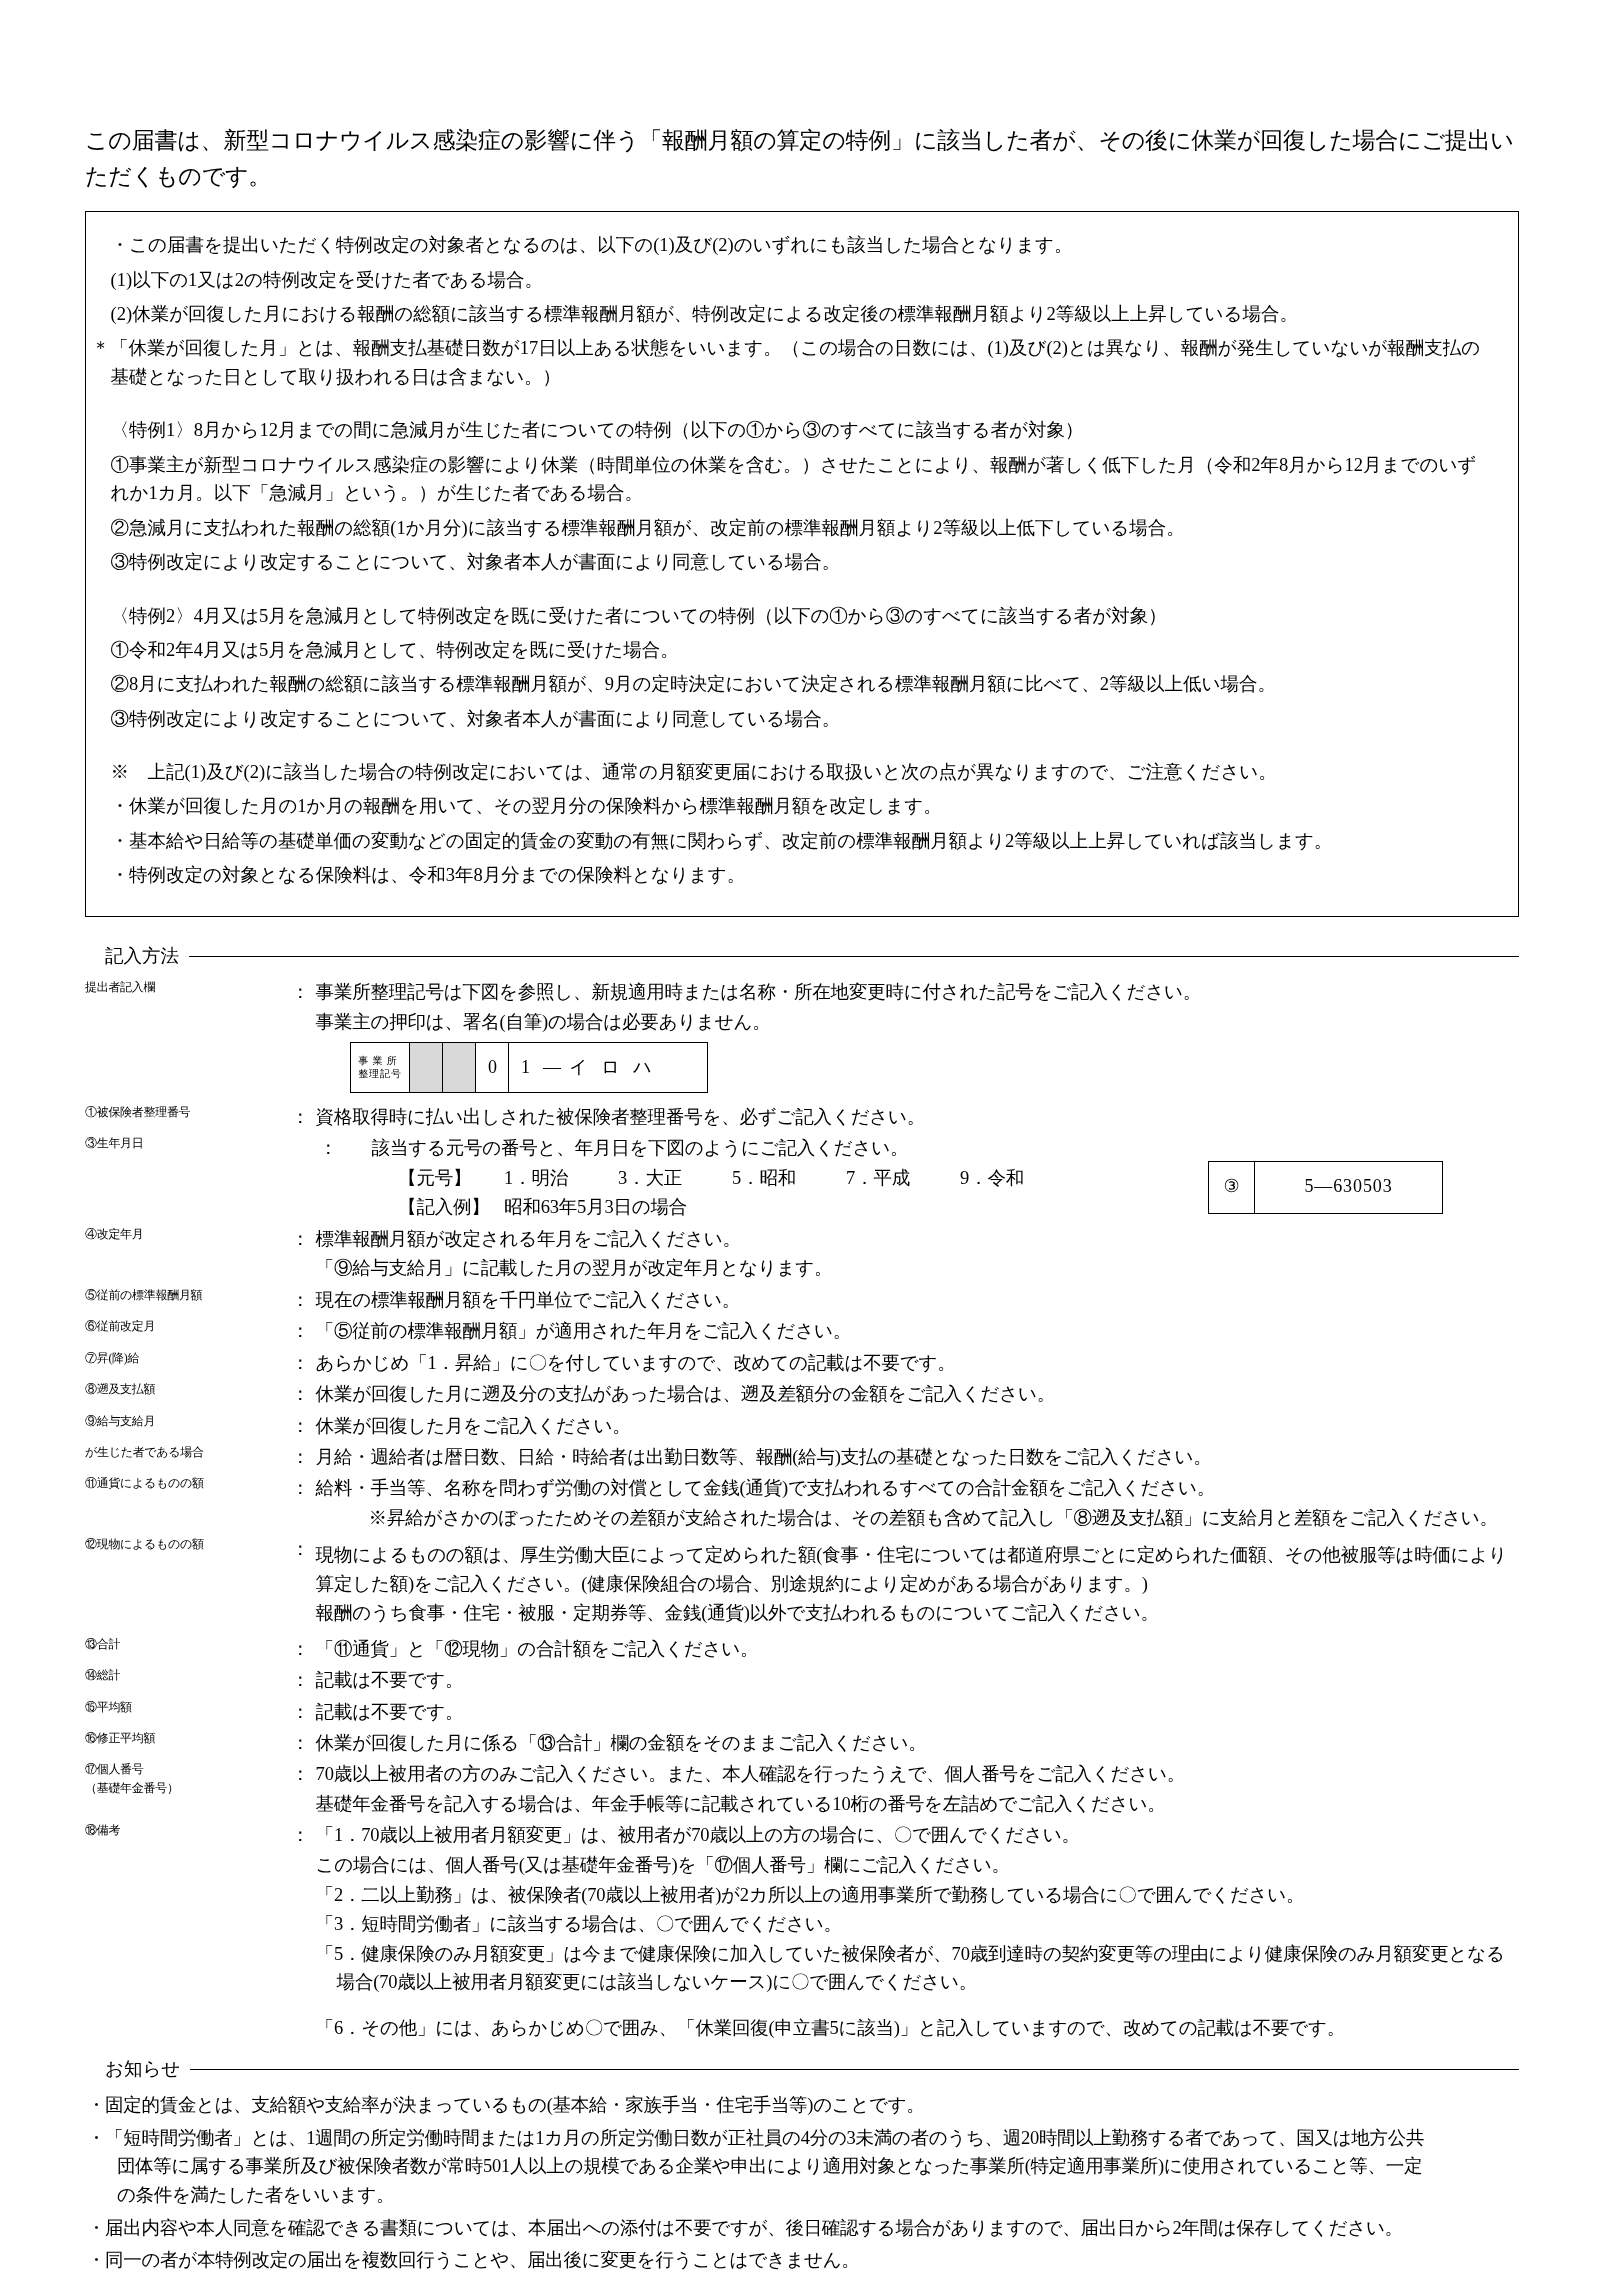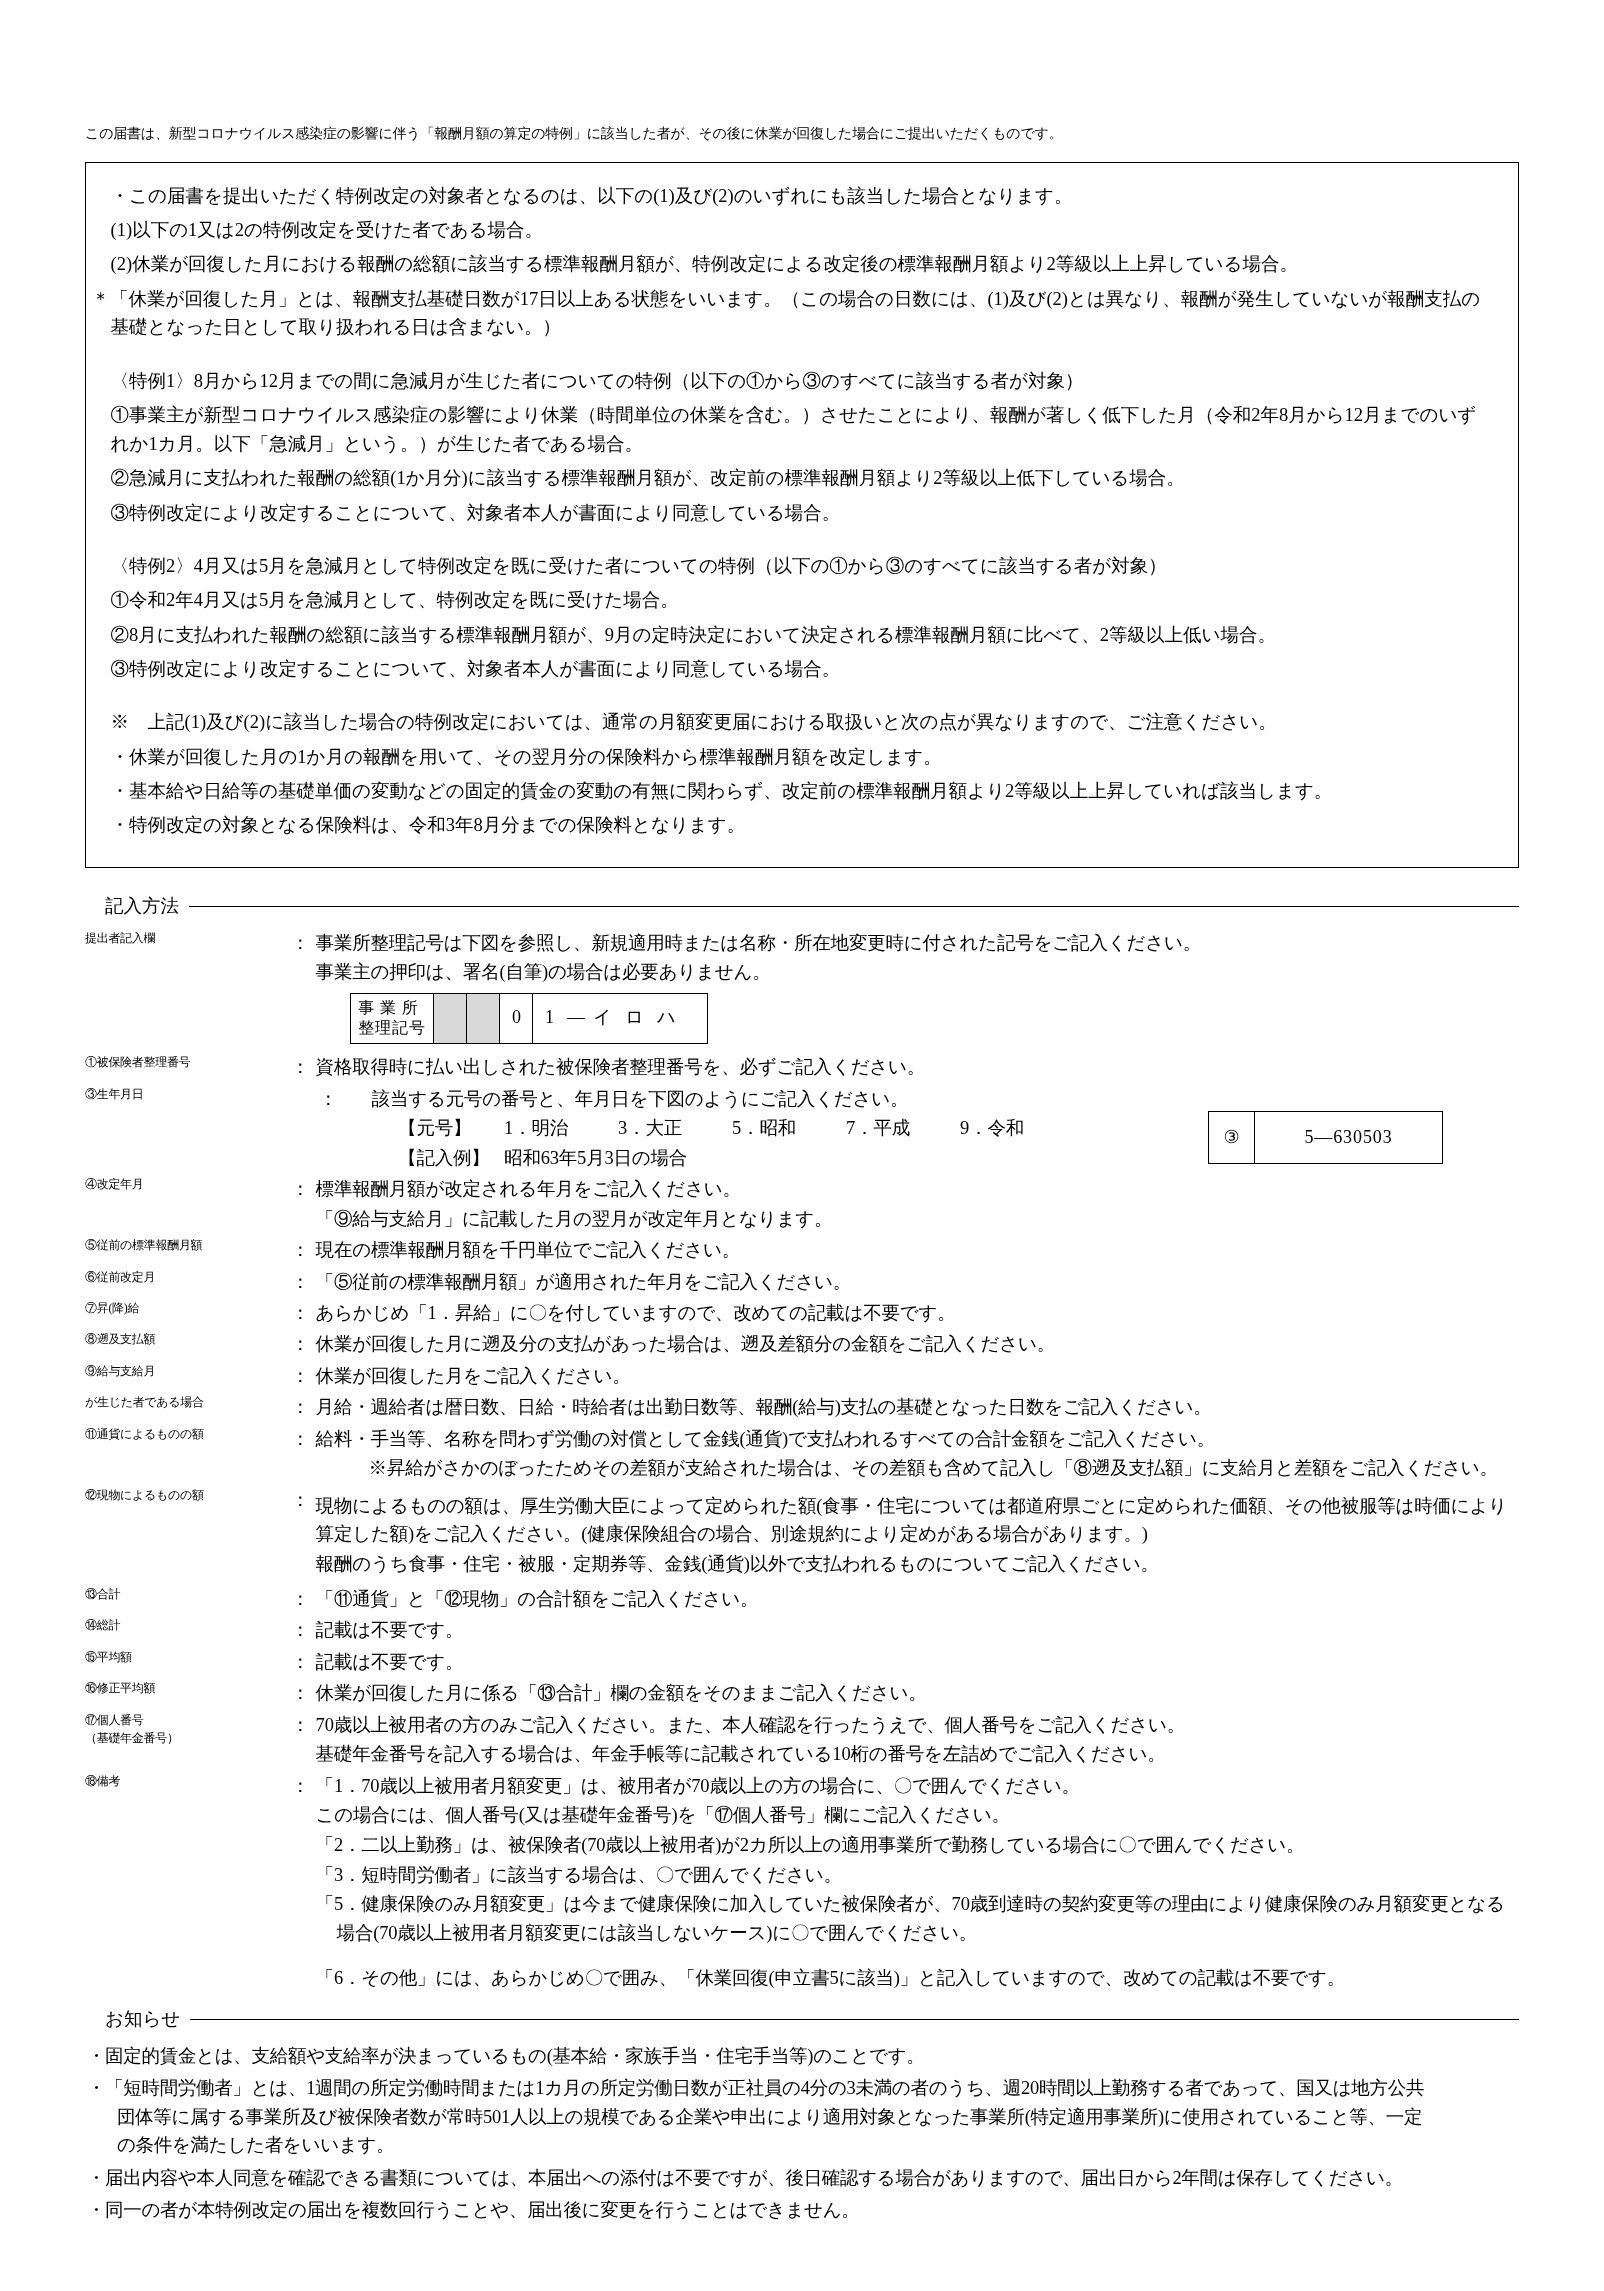--- a/index.html
+++ b/index.html
@@ -14,21 +14,21 @@
   .page {
     position: relative;
     width: 1604px;
     min-height: 2291px;
     box-sizing: border-box;
     padding: 123px 85px 57px 85px;
     font-size: 18.5px;
     line-height: 1.55;
   }
   .intro-line {
-    font-size: 14px;
+    font-size: 23px;
     margin-bottom: 17px;
     letter-spacing: -0.2px;
   }
   
   .frame {
     border: 1.9px solid #000;
     padding: 19px 24.6px 21px 24.6px;
     box-sizing: border-box;
     margin-bottom: 24.6px;
   }
@@ -89,21 +89,21 @@
   .kigou-wrap {
     margin: 5.7px 0 7.6px 34px;
     display: flex;
     align-items: stretch;
     border: 1.4px solid #000;
     width: 358px;
     box-sizing: border-box;
   }
   .kigou-label {
     padding: 3.8px 7.6px;
-    font-size: 16px;
+    font-size: 10px;
     line-height: 1.25;
     border-right: 1.4px solid #000;
     white-space: nowrap;
     display: flex;
     flex-direction: column;
     justify-content: center;
     letter-spacing: 0.9px;
   }
   .kigou-cells {
     display: flex;

